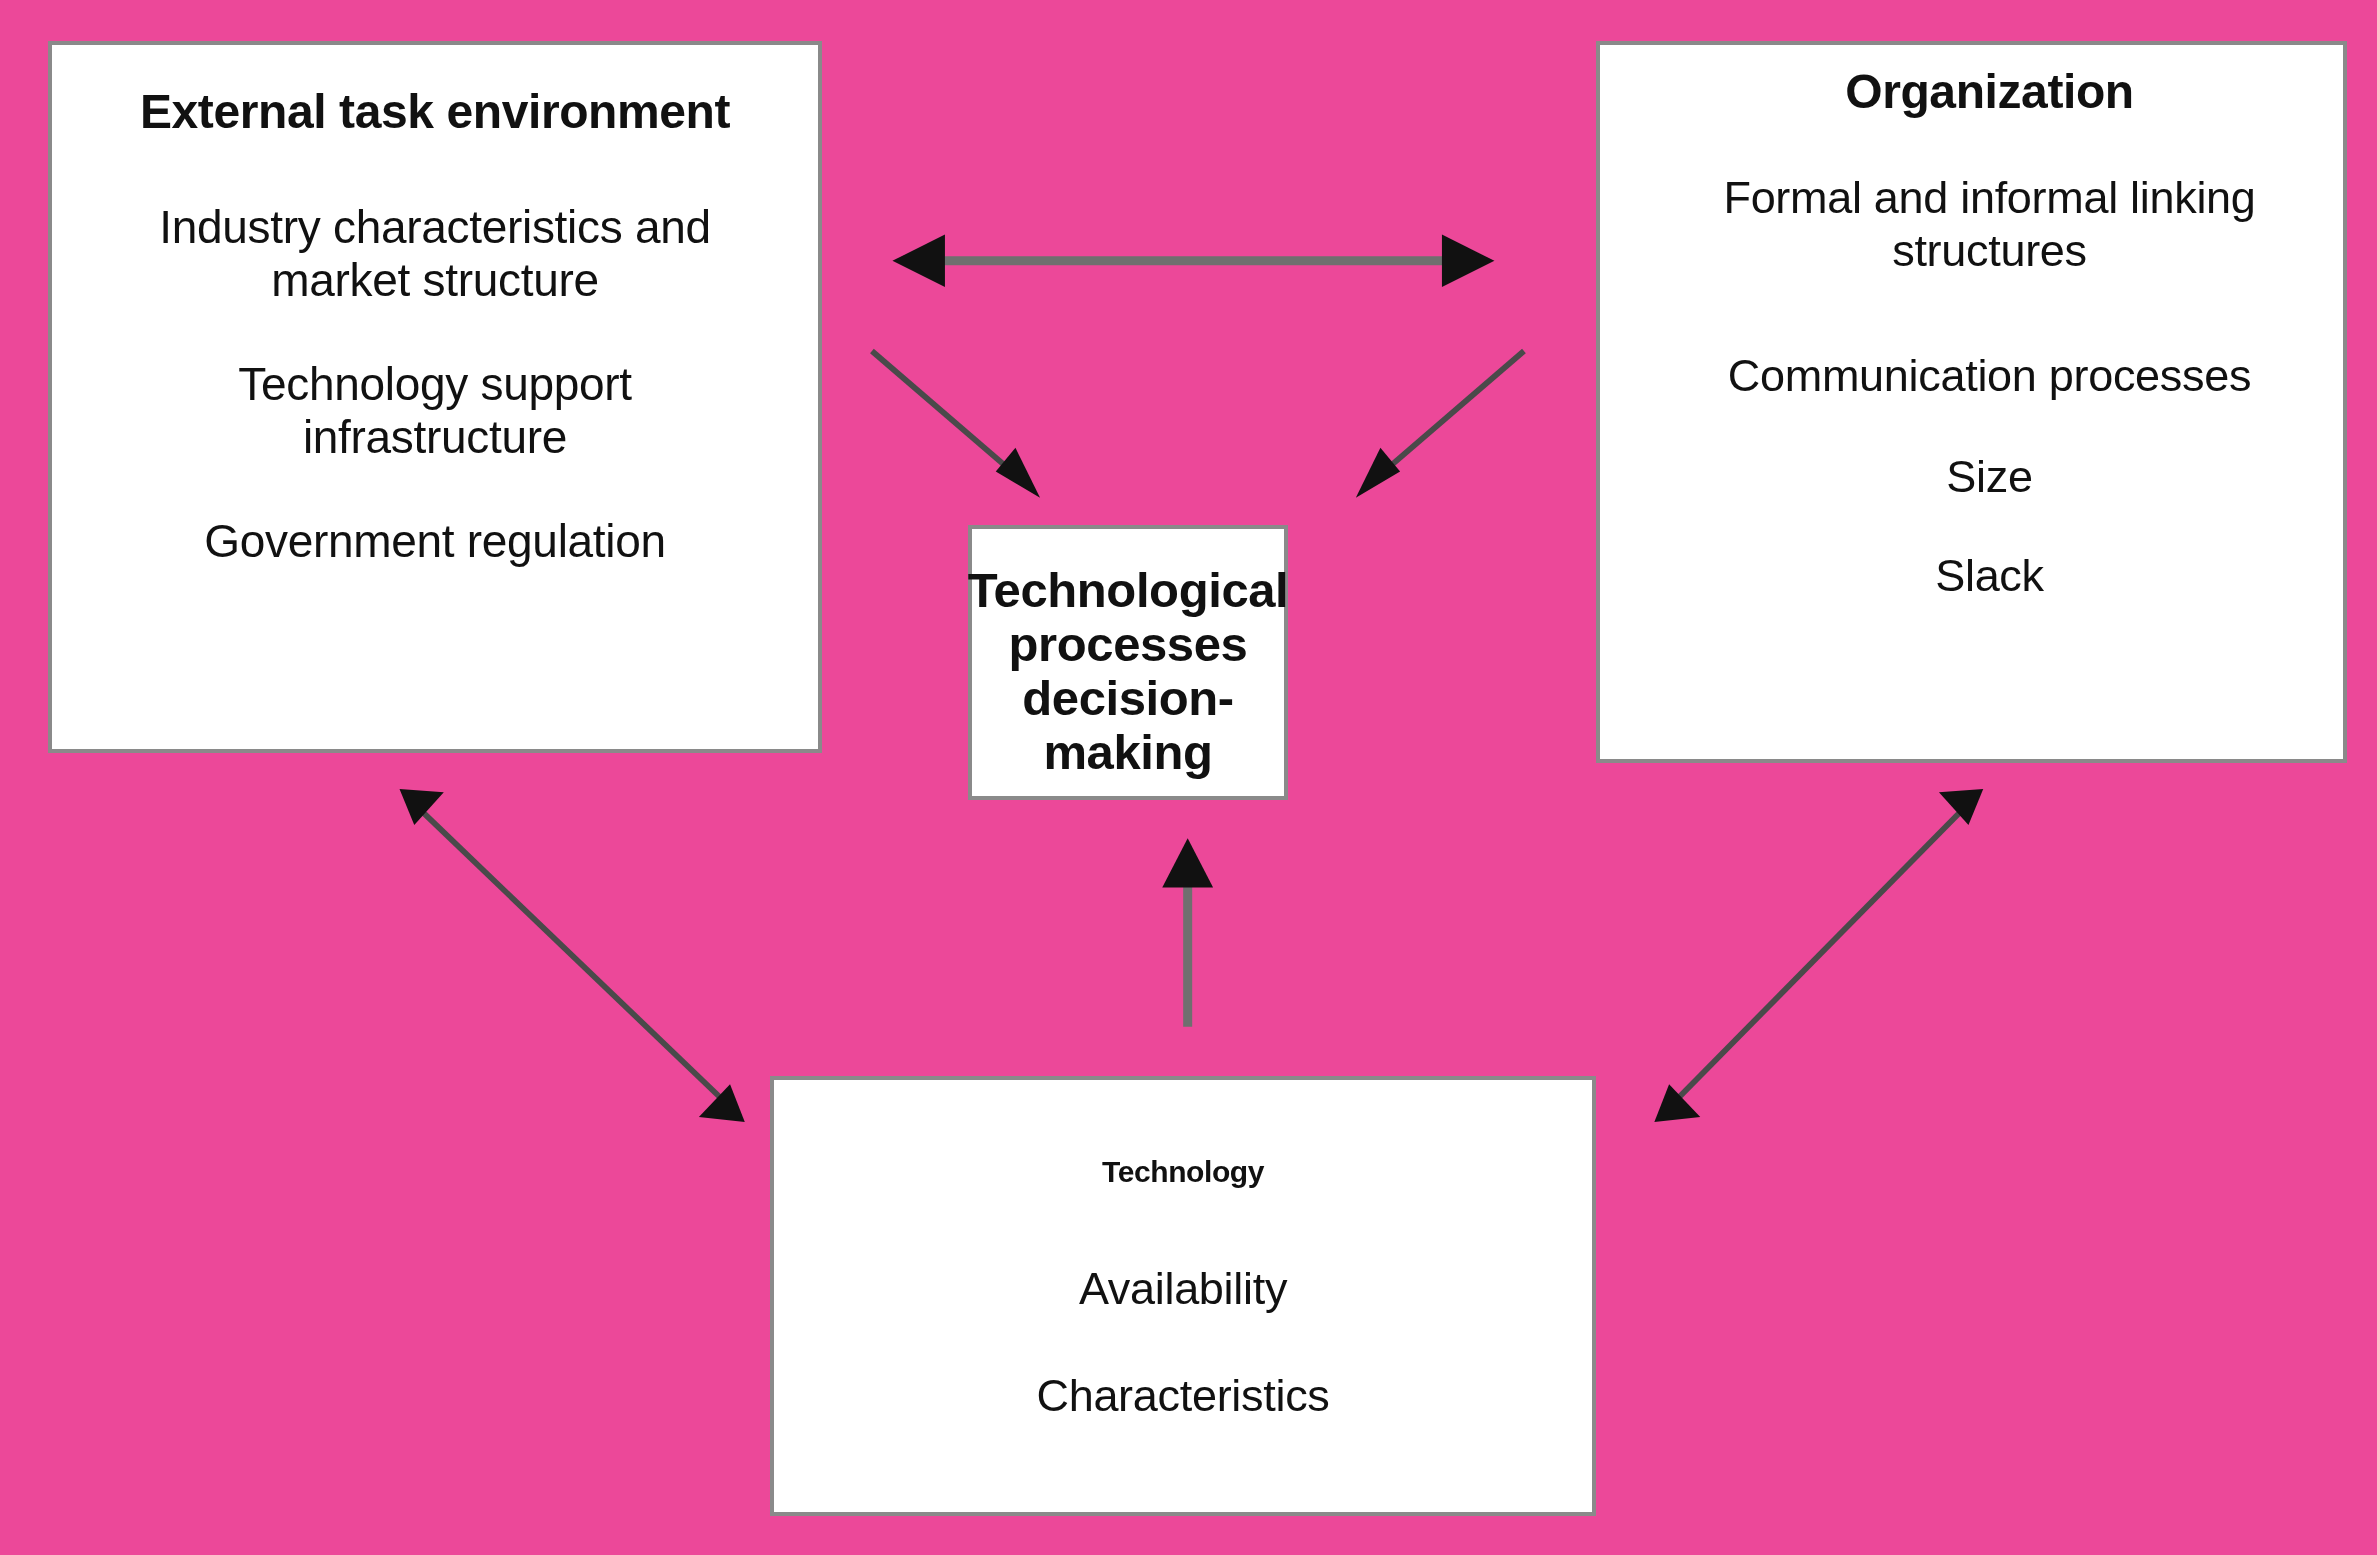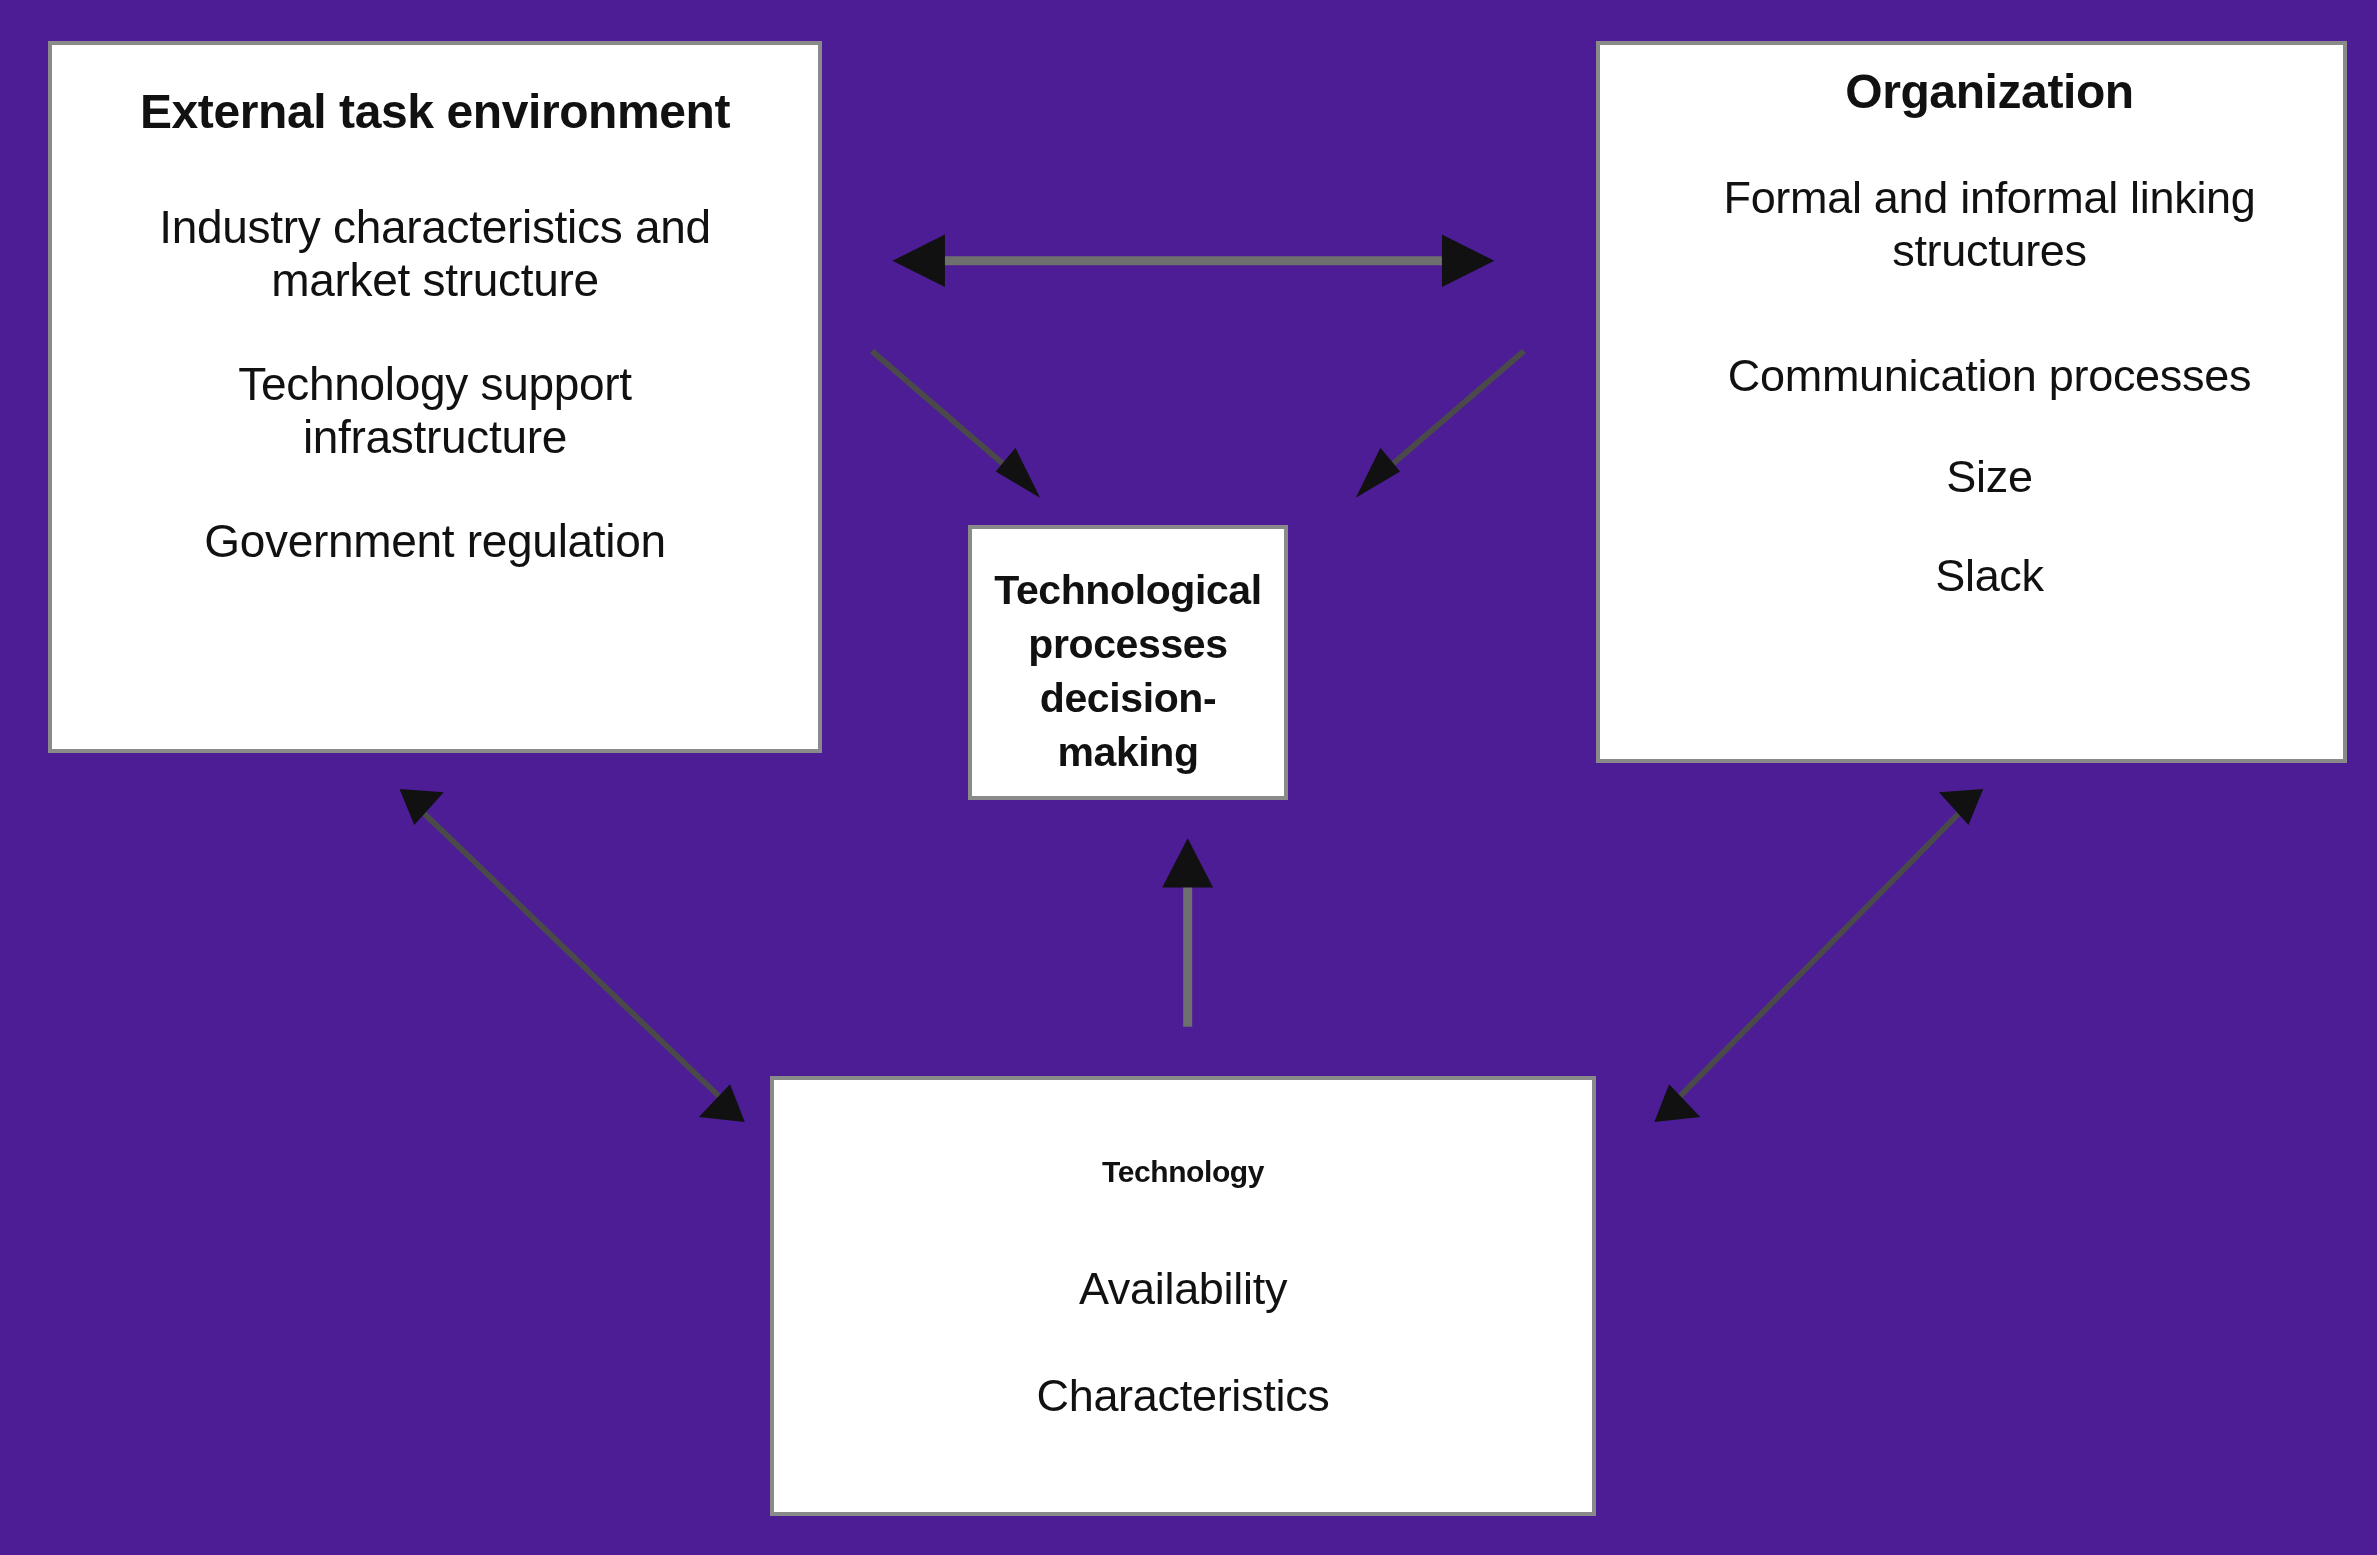--- a/index.html
+++ b/index.html
@@ -4,21 +4,21 @@
 <style>
   html, body {
     margin: 0;
     padding: 0;
     background: #ffffff;
   }
   #stage {
     position: relative;
     width: 2377px;
     height: 1555px;
-    background: #4c1d95;
+    background: #ec4899;
     overflow: hidden;
     font-family: "Liberation Sans", sans-serif;
     color: #111111;
   }
   .box {
     position: absolute;
     box-sizing: border-box;
     border: 4.1px solid #8a8a8a;
     background: #ffffff;
     display: flex;
@@ -60,21 +60,21 @@
   #box-organization .g3 { margin-top: 48px; }
   #box-organization .g4 { margin-top: 46px; }
 
   
   #box-center {
     left: 968px; top: 525px;
     width: 320px; height: 275px;
     padding-top: 34px;
     justify-content: flex-start;
   }
-  #box-center .box-title { font-size: 41px; line-height: 54px; }
+  #box-center .box-title { font-size: 49px; line-height: 54px; }
 
   
   #box-technology {
     left: 770px; top: 1076px;
     width: 826px; height: 440px;
     padding-top: 64px;
   }
   #box-technology .box-title { font-size: 30px; line-height: 56px; }
   #box-technology .box-line  { font-size: 45px; line-height: 53px; }
   #box-technology .g1 { margin-top: 62px; }

